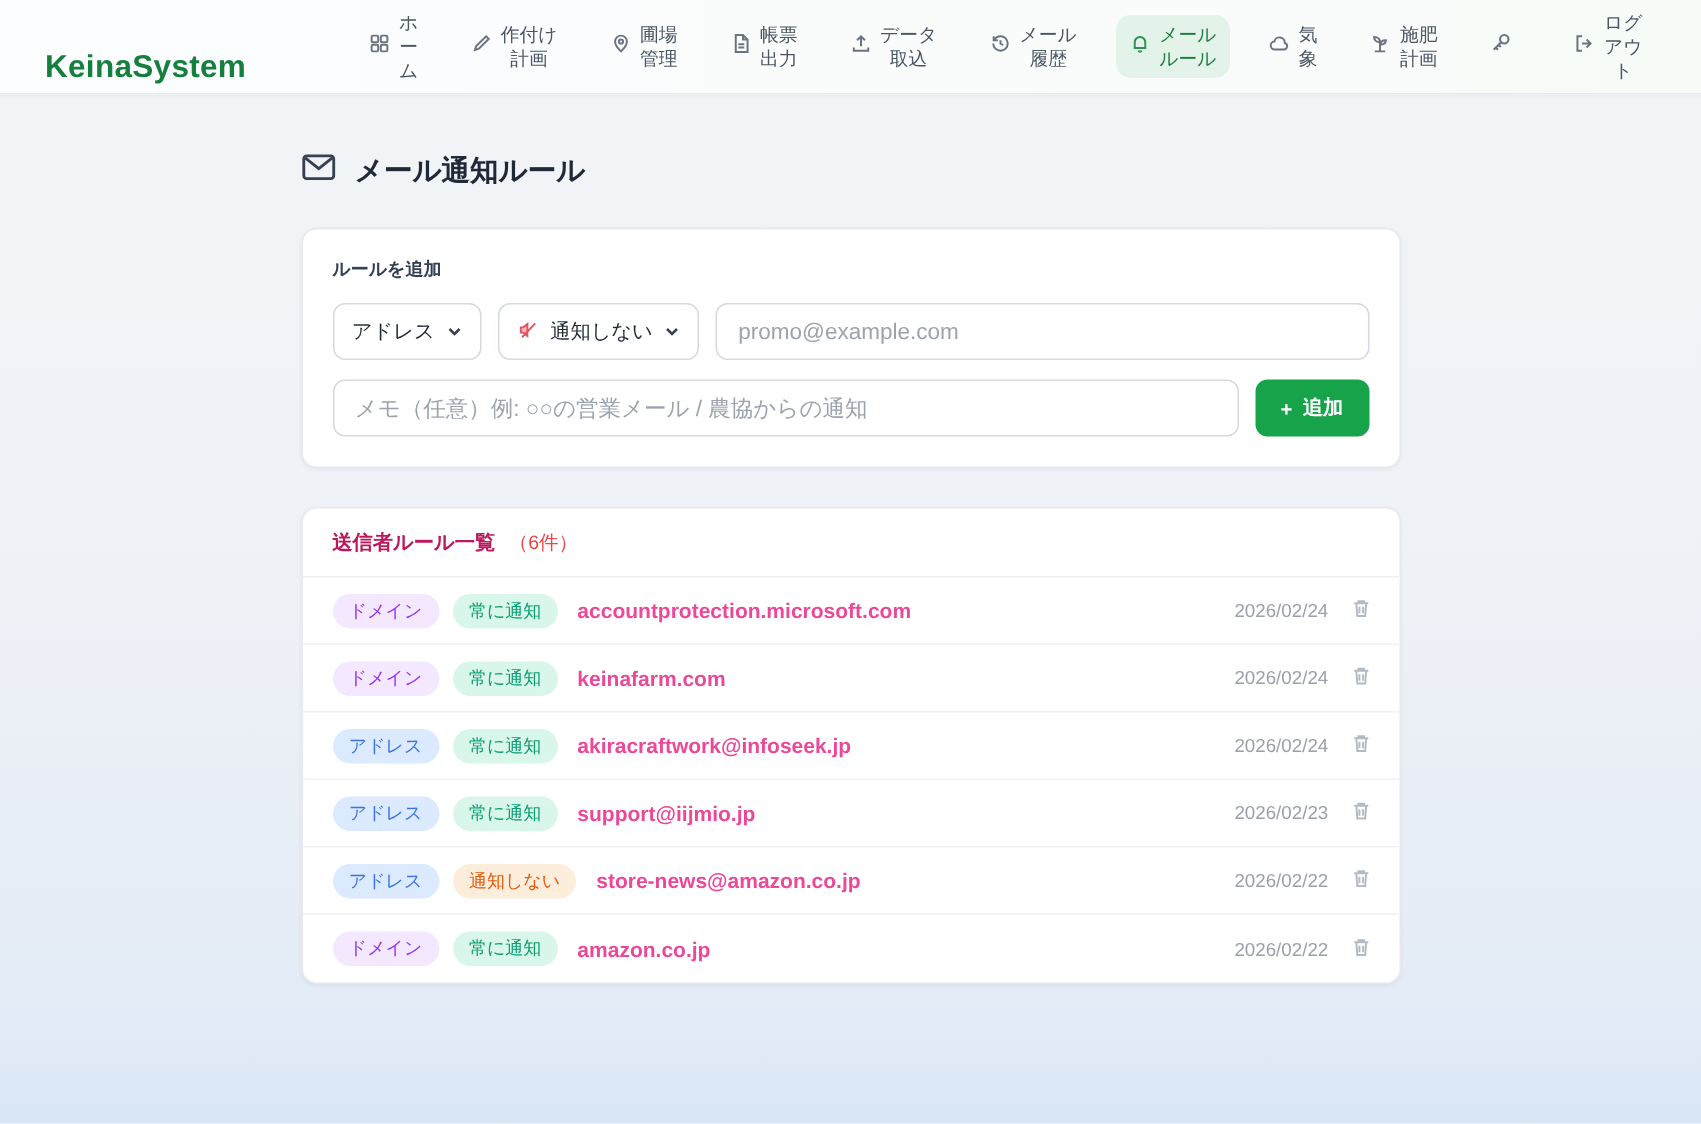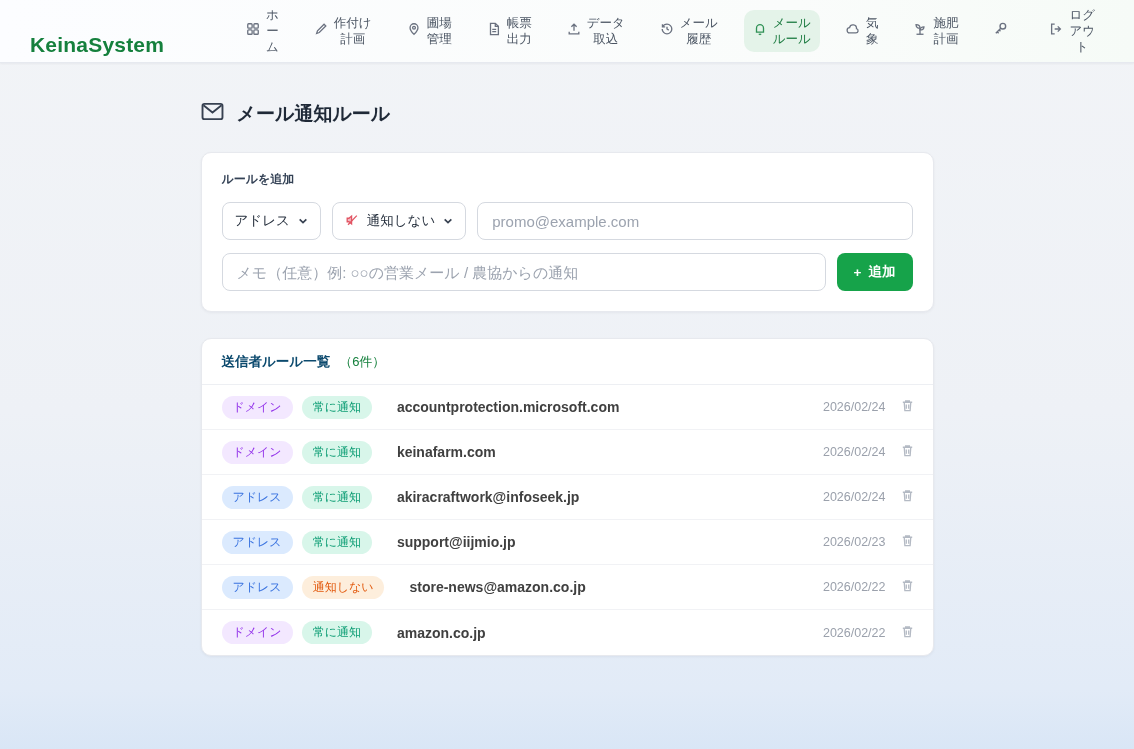--- a/index.html
+++ b/index.html
@@ -60,32 +60,32 @@
   .text-input::placeholder { color:#9ca3af; }
   .btn-add {
     flex:0 0 auto; height:38px; padding:0 17px;
     background:#16a34a; color:#fff; border:none; border-radius:8px;
     font-size:13.5px; font-weight:700; display:flex; align-items:center; gap:7px;
     cursor:pointer; font-family:inherit;
   }
 
   .card-list { margin-top:26px; overflow:hidden; }
   .list-header { display:flex; align-items:baseline; gap:9px; padding:14px 20px 13px; border-bottom:1px solid #edeff3; }
-  .list-header h2 { font-size:13.5px; font-weight:700; color:#0c4a6e; }
-  .list-count { font-size:13px; color:#15803d;text-align:center; }
+  .list-header h2 { font-size:13.5px; font-weight:700; color:#be185d; }
+  .list-count { font-size:13px; color:#ef4444;text-align:center; }
 
   .rule-row { display:flex; align-items:center; height:45px; padding:0 18px 0 20px; border-bottom:1px solid #f1f2f5; }
   .rule-row:last-child { border-bottom:none; }
   .badge { font-size:12px; padding:3px 11px; border-radius:999px; flex:0 0 auto; }
   .badge + .badge { margin-left:9px; }
   .b-domain  { background:#f3e8ff; color:#9333ea; }
   .b-address { background:#dbeafe; color:#3b74e0; }
   .b-always  { background:#d8f6ea; color:#0d9d74; }
   .b-never   { background:#fdeedc; color:#e2590d; }
-  .rule-value { margin-left:25px; font-size:14px; font-weight:700; color:#404040; }
+  .rule-value { margin-left:13px; font-size:14px; font-weight:700; color:#ec4899; }
   .rule-right { margin-left:auto; display:flex; align-items:center; gap:14px; }
   .rule-date { font-size:12.5px; color:#9ba1ac; }
   .trash-btn { background:none; border:none; cursor:pointer; display:flex; padding:0; }
   .trash-btn svg { stroke:#b4bac4; }
 </style>
 </head>
 <body>
 
 <header class="topbar">
   <div class="logo">KeinaSystem</div>

